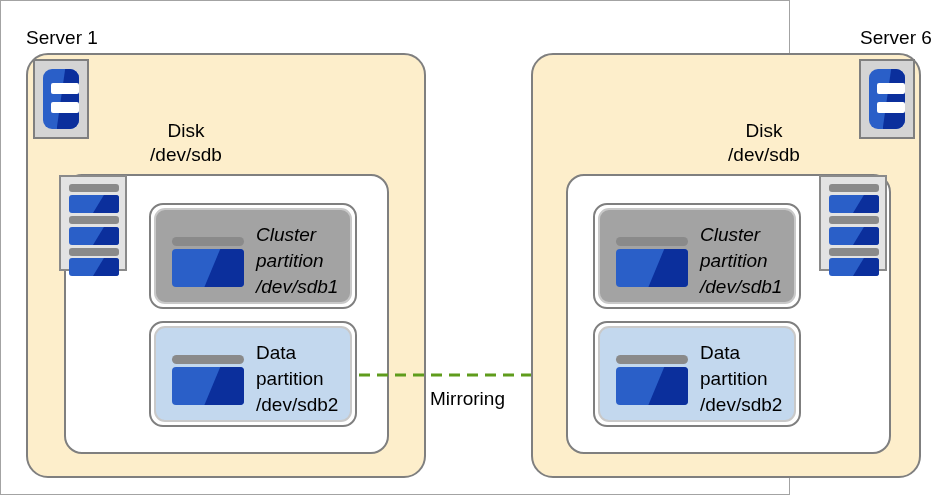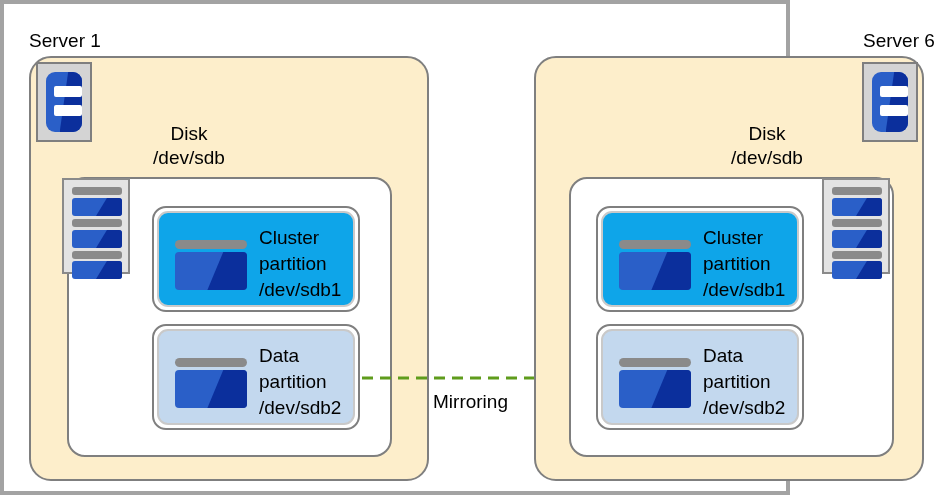--- a/index.html
+++ b/index.html
@@ -2,21 +2,21 @@
 <html><head>
 <meta charset="utf-8">
 <style>
   html,body{margin:0;padding:0;background:#ffffff;}
   body{
     width:948px;height:495px;position:relative;overflow:hidden;
     font-family:"Liberation Sans","DejaVu Sans",sans-serif;
     color:#000000;
   }
   .canvas{position:absolute;left:0;top:0;width:790px;height:495px;
-    border:4px solid #a3a3a3;box-sizing:border-box;background:#fff;}
+    border:1px solid #a3a3a3;box-sizing:border-box;background:#fff;}
 
   
   .abs{position:absolute;box-sizing:border-box;}
 
   
   .server-label{font-size:19px;line-height:22px;white-space:nowrap;}
   .disk-label{font-size:19px;line-height:24px;text-align:center;white-space:nowrap;}
   .mirror-label{font-size:19px;line-height:22px;white-space:nowrap;}
   .part-text{font-size:19px;line-height:26px;white-space:nowrap;}
 
@@ -31,21 +31,21 @@
   
   .part-box{
     border:2.5px solid #7f7f7f;border-radius:14px;padding:3px;
     background:#ffffff;
   }
   .part-box > .part-inner{
     width:100%;height:100%;box-sizing:border-box;
     border:2px solid #c9c9c9;border-radius:11px;
     position:relative;
   }
-  .part-cluster > .part-inner{background:#0ea5e9;}
+  .part-cluster > .part-inner{background:#a3a3a3;font-style:italic;}
   .part-data   > .part-inner{background:#c3d8ee;}
 
   
   .srv-icon{background:#d4d4d4;border:2px solid #7f7f7f;}
   .srv-icon .body{
     position:absolute;left:8px;top:8px;right:8px;bottom:8px;
     background:#2a5fc8;border-radius:9px;overflow:hidden;
   }
   .srv-icon .shade{
     position:absolute;right:0;top:0;width:62%;height:100%;

